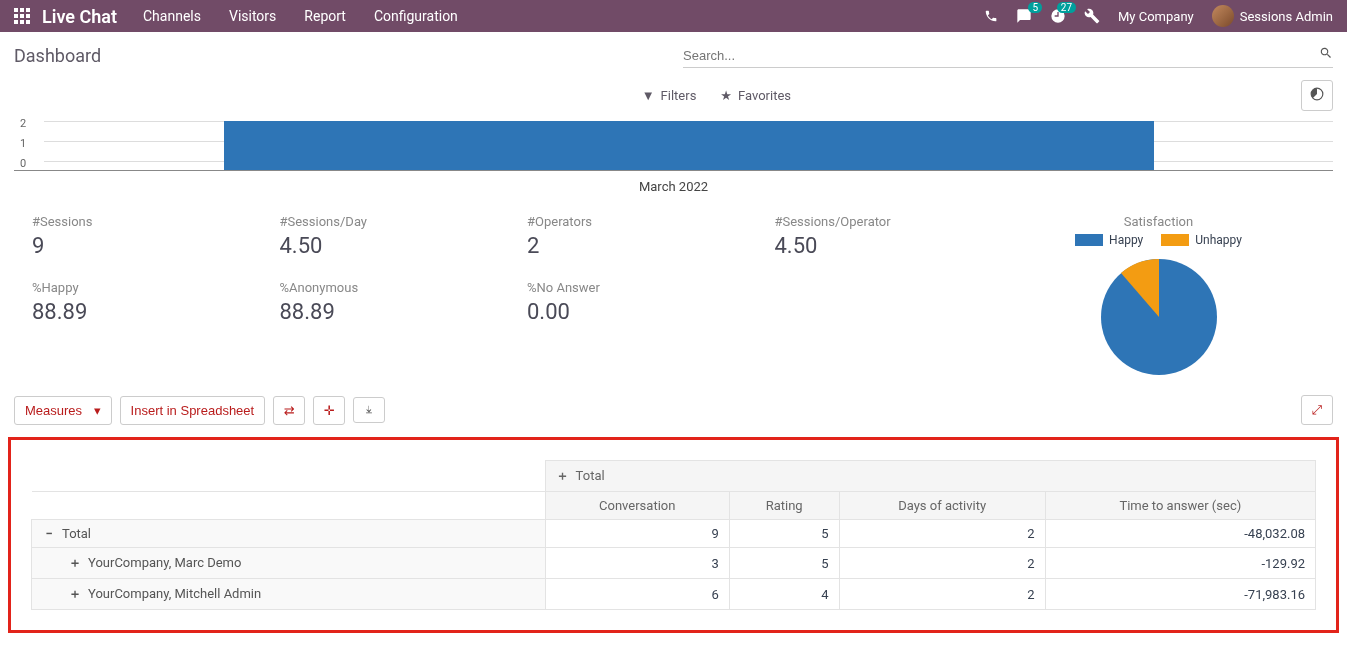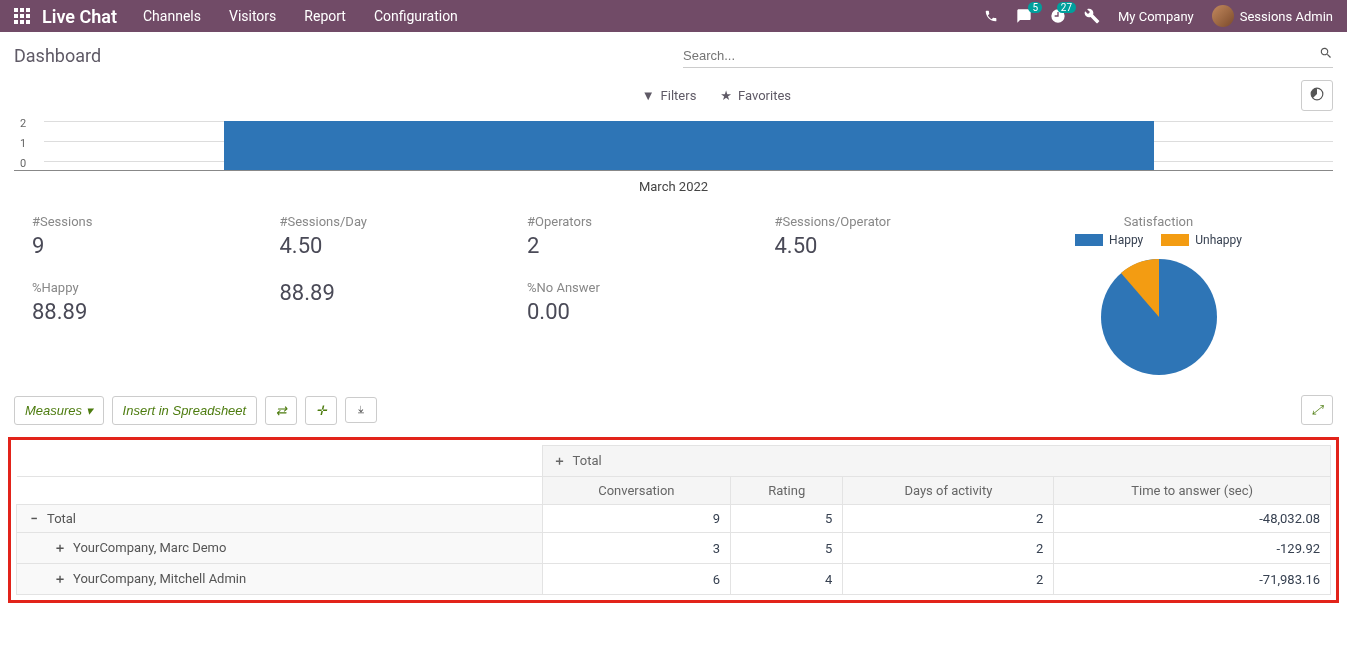--- a/index.html
+++ b/index.html
@@ -40,25 +40,25 @@
 .satisfaction-col { flex:1.2; }
 .kpi { margin-bottom:22px; }
 .kpi-label { font-size:13px; color:#888; margin-bottom:4px; }
 .kpi-value { font-size:22px; color:#4a4a57; }
 .sat-legend { display:flex; gap:18px; justify-content:center; margin-bottom:10px; }
 .legend-item { display:flex; align-items:center; gap:6px; font-size:12px; }
 .swatch { width:28px; height:12px; }
 .pie-wrap { display:flex; justify-content:center; }
 
 .table-toolbar { display:flex; align-items:center; padding:8px 14px; gap:8px; }
-.btn { border:1px solid #ccc; background:#fff; padding:6px 10px; border-radius:3px; cursor:pointer; font-size:13px; color:#4d7c0f; display:inline-flex; align-items:center; gap:4px;font-style:italic; }
+.btn { border:1px solid #ccc; background:#fff; padding:6px 10px; border-radius:3px; cursor:pointer; font-size:13px; color:#b91c1c; display:inline-flex; align-items:center; gap:12px; }
 .btn-icon { width:32px; justify-content:center; }
 .table-toolbar .spacer { flex:1; }
 
-.pivot-wrap { margin:4px 8px 10px 8px; border:3px solid #E2231A; padding:5px; }
+.pivot-wrap { margin:4px 8px 10px 8px; border:3px solid #E2231A; padding:20px; }
 table.pivot { width:100%; border-collapse:collapse; font-size:13px; }
 table.pivot th, table.pivot td { border:1px solid #e3e3e3; padding:6px 10px; }
 table.pivot thead th { background:#f5f5f5; color:#666; font-weight:normal; text-align:center; }
 table.pivot tbody td.num { text-align:right; }
 table.pivot tbody th { background:#f9f9f9; font-weight:normal; text-align:left; color:#555; }
 .toggler { display:inline-block; width:14px; text-align:center; font-weight:bold; margin-right:6px; }
 .indent1 { padding-left:36px !important; }
 </style>
 </head>
 <body>
@@ -169,20 +169,21 @@
       <div class="kpi-label">%Happy</div>
       <div class="kpi-value">88.89</div>
     </div>
   </div>
   <div class="kpi-col">
     <div class="kpi">
       <div class="kpi-label">#Sessions/Day</div>
       <div class="kpi-value">4.50</div>
     </div>
     <div class="kpi">
+      <div class="kpi-label">%Anonymous</div>
       <div class="kpi-value">88.89</div>
     </div>
   </div>
   <div class="kpi-col">
     <div class="kpi">
       <div class="kpi-label">#Operators</div>
       <div class="kpi-value">2</div>
     </div>
     <div class="kpi">
       <div class="kpi-label">%No Answer</div>

